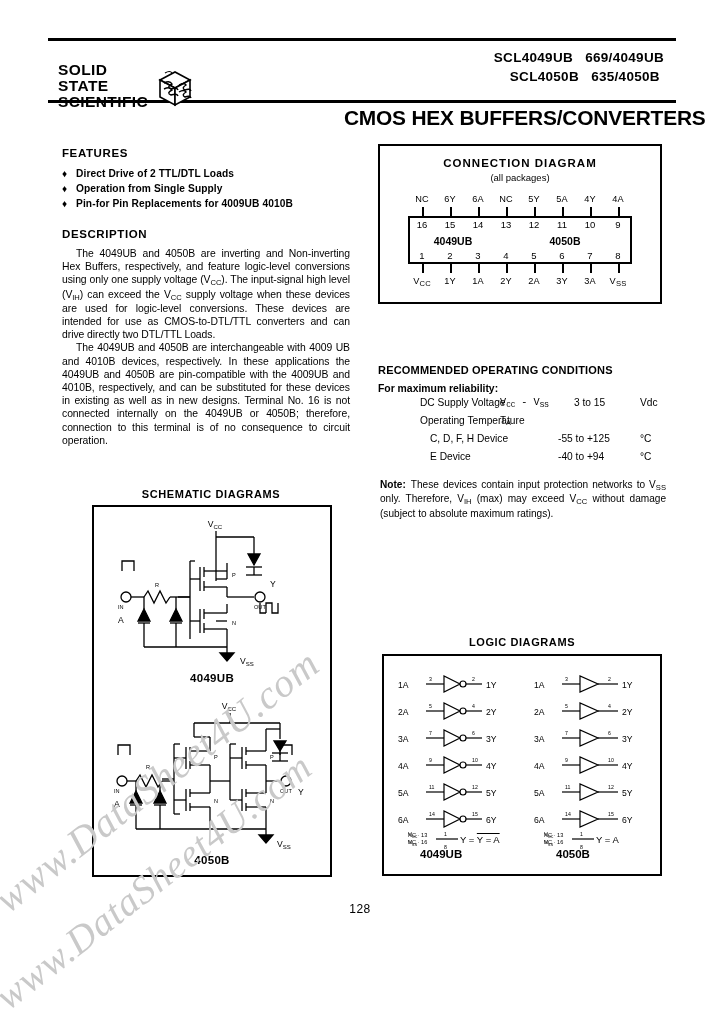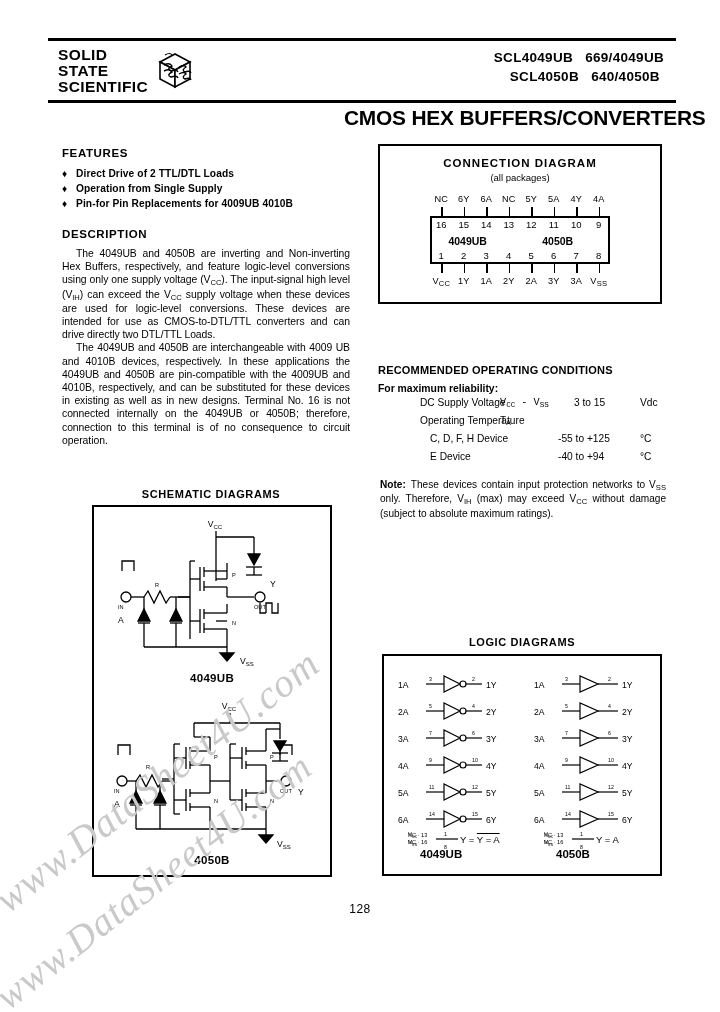--- a/index.html
+++ b/index.html
@@ -58,23 +58,23 @@
   }
   .rule-mid {
     height: 3px;
     background: #000;
     width: 628px;
     margin-top: 59px;
   }
   .logo-block {
     position: absolute;
     left: 10px;
-    top: 9px;
+    top: 24px;
     display: flex;
-    align-items: center;
+    align-items: flex-end;
   }
   .logo-words {
     font-family: "Liberation Sans", sans-serif;
     font-weight: bold;
     font-size: 15.5px;
     line-height: 16px;
     letter-spacing: 0.4px;
   }
   .logo-cube {
     margin-left: 6px;
@@ -171,21 +171,21 @@
     margin-top: 11px;
   }
   .conn-sub {
     text-align: center;
     font-size: 9.5px;
     margin-top: 3px;
   }
   .dip {
     position: relative;
     margin: 11px auto 4px auto;
-    width: 180px;
+    width: 224px;
     height: 92px;
   }
   .pin-label-row {
     position: absolute;
     left: 0; right: 0;
     display: flex;
     font-size: 9.2px;
     font-weight: normal;
   }
   .pin-label-row.top { top: 0; }
@@ -392,21 +392,21 @@
         <path d="M10,21 q6,-3 8,1 q-6,3 -1,5 q6,-2 7,1" fill="none" stroke="#000" stroke-width="1.4"></path>
         <path d="M25,17 q5,-3 7,0 q-5,3 -1,5 q5,-2 6,1" fill="none" stroke="#000" stroke-width="1.4"></path>
         <path d="M25,24 q5,-3 7,0 q-5,3 -1,5 q5,-2 6,1" fill="none" stroke="#000" stroke-width="1.4"></path>
         <path d="M11,5 q5,-3 7,0" fill="none" stroke="#000" stroke-width="1.2"></path>
       </svg>
     </div>
   </div>
 
   <div class="part-numbers">
     <div class="part-line">SCL4049UB   669/4049UB</div>
-    <div class="part-line second">SCL4050B   640/4050B</div>
+    <div class="part-line second">SCL4050B   635/4050B</div>
   </div>
 
   <div class="rule-mid"></div>
 </div>
 
 <div class="main-title">CMOS HEX BUFFERS/CONVERTERS</div>
 
 <div class="features">
   <div class="sec-head">FEATURES</div>
   <div class="feat-item">

